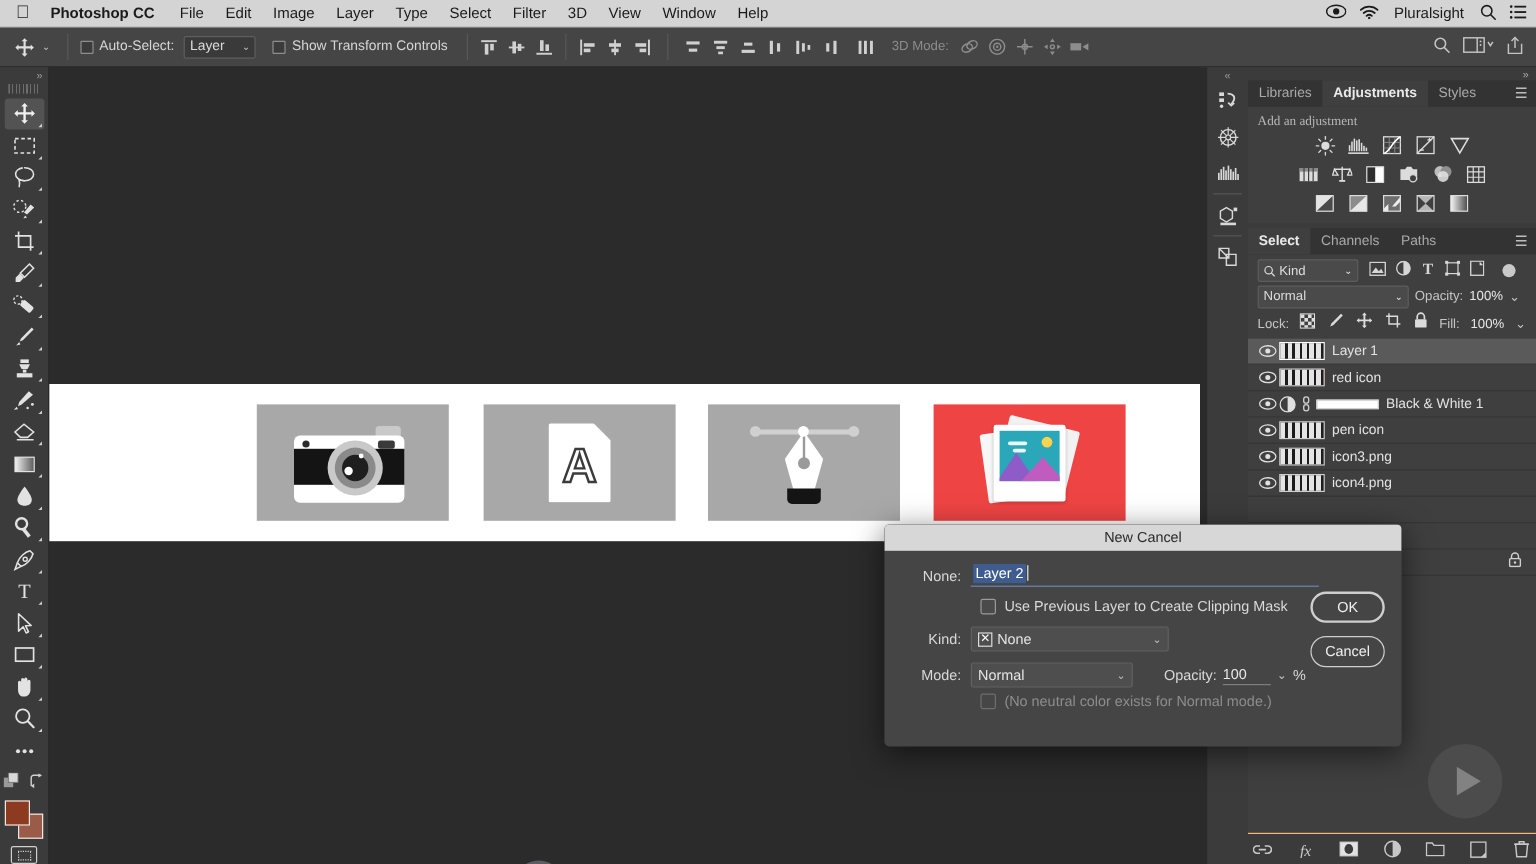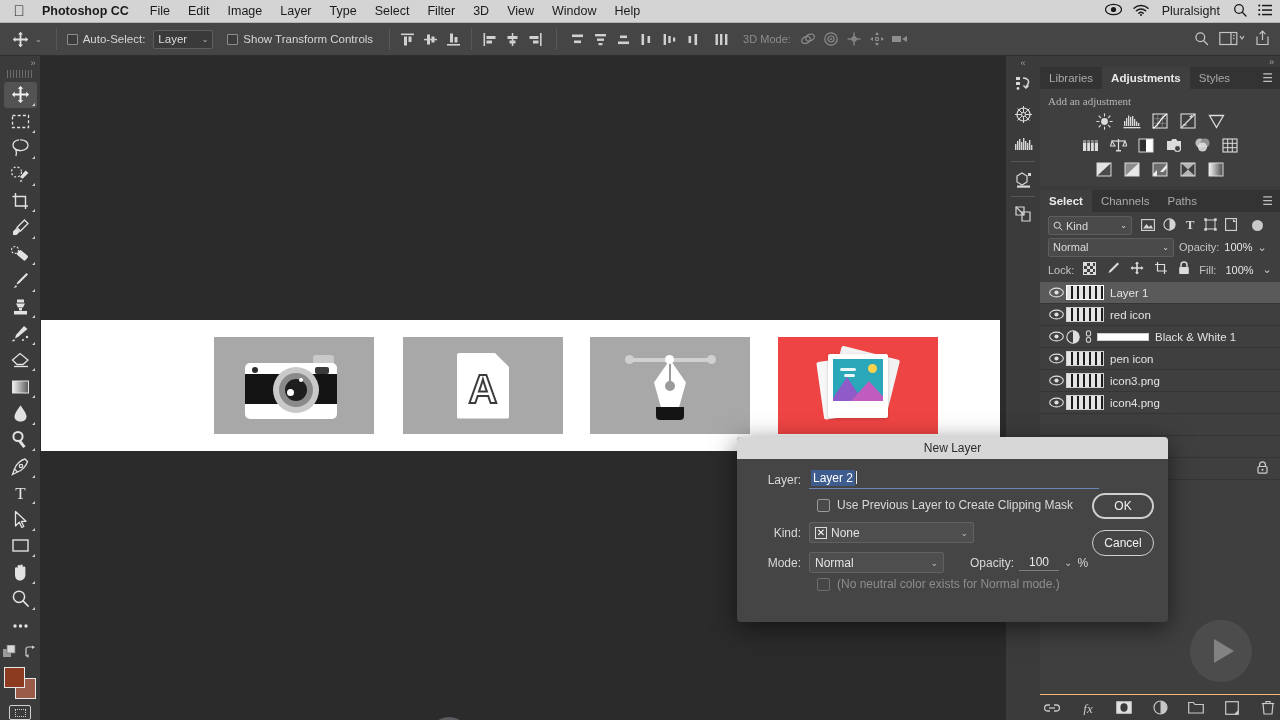--- a/index.html
+++ b/index.html
@@ -221,21 +221,21 @@
   .dcb{width:13px;height:13px;border:1px solid #9a9a9a;background:#4a4a4a;border-radius:2px;flex:none;}
   .dcb.dim{border-color:#6f6f6f;background:#464646;}
   .selbox{
     display:flex;align-items:center;height:21px;background:#4e4e4e;border:1px solid #616161;
     border-radius:2px;padding:0 5px;color:#e4e4e4;font-size:12px;
   }
   .selbox .kcaret{margin-left:auto;padding-left:10px;font-size:9px;color:#bfbfbf;}
   .xbox{width:12px;height:12px;border:1px solid #dcdcdc;display:flex;align-items:center;justify-content:center;
     font-size:10px;line-height:1;margin-right:4px;color:#fff;}
   .opacity-wrap{display:flex;align-items:center;gap:5px;margin-left:26px;}
-  .opnum{width:40px;border-bottom:1px solid #7d7d7d;color:#e8e8e8;font-size:12px;padding-bottom:1px;text-align:center;}
+  .opnum{width:40px;border-bottom:1px solid #7d7d7d;color:#e8e8e8;font-size:12px;padding-bottom:1px;}
   .dimtext{color:#8d8d8d;font-size:12px;}
   .btn{
     position:absolute;width:62px;height:26px;border:1px solid #cfcfcf;border-radius:13px;
     background:transparent;color:#f0f0f0;font-size:12px;display:flex;align-items:center;justify-content:center;
     font-family:"Liberation Sans",sans-serif;
   }
   .btn.ok{right:14px;top:34px;border-width:2px;}
   .btn.cancel{right:14px;top:71px;}
 </style>
 </head>
@@ -1158,25 +1158,25 @@
           </span>
       </div>
     </div>
   </div>
 
   <div class="wm-play">
       <i></i>
     </div>
 
   <div class="dialog">
-    <div class="dlg-title">New Layer</div>
+    <div class="dlg-title">New Cancel</div>
     <div class="dlg-body">
 
       <div class="frow">
-        <span class="flabel">Layer:</span>
+        <span class="flabel">None:</span>
         <div class="nameinput">
           <span class="namehi">Layer 2</span><i class="caretbar"></i>
         </div>
       </div>
 
       <div class="clipline">
         <span class="dcb"></span>
         <span>Use Previous Layer to Create Clipping Mask</span>
       </div>
 

